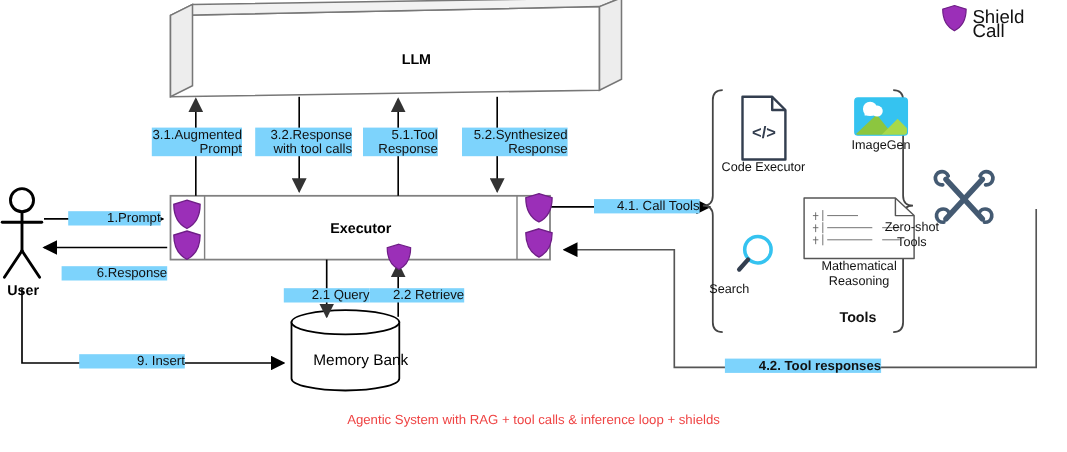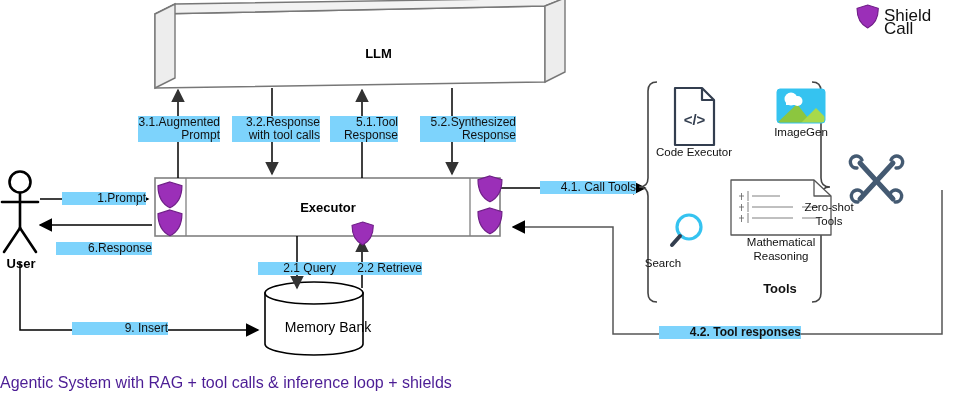--- a/index.html
+++ b/index.html
@@ -5,22 +5,22 @@
   html,body{margin:0;padding:0;background:#ffffff;}
   body{width:970px;height:411px;position:relative;overflow:hidden;
        font-family:"Liberation Sans", sans-serif;color:#000;}
   .stage{position:absolute;left:0;top:0;width:970px;height:411px;}
   svg.layer{position:absolute;left:0;top:0;width:970px;height:411px;overflow:visible;}
   .lbl{position:absolute;font-size:12px;line-height:13px;color:#111;
        text-align:right;white-space:pre-line;background:#7dd3fc;}
   .lbl.nb{background:transparent;}
   .bold{font-weight:bold;}
   .ttl{font-size:13px;font-weight:bold;}
-  .cap{position:absolute;left:0;top:374px;width:970px;
-       font-size:16px;color:#4c1d95;}
+  .cap{position:absolute;left:0;top:374px;width:970px;text-align:center;
+       font-size:12px;color:#ef4444;}
   .node-text{position:absolute;text-align:center;}
   .tool-label{position:absolute;text-align:center;font-size:11.5px;line-height:13.5px;color:#111;}
 </style>
 </head>
 <body>
 
 <div class="stage">
 
   <svg class="layer" viewBox="0 0 970 411">
     <defs>

